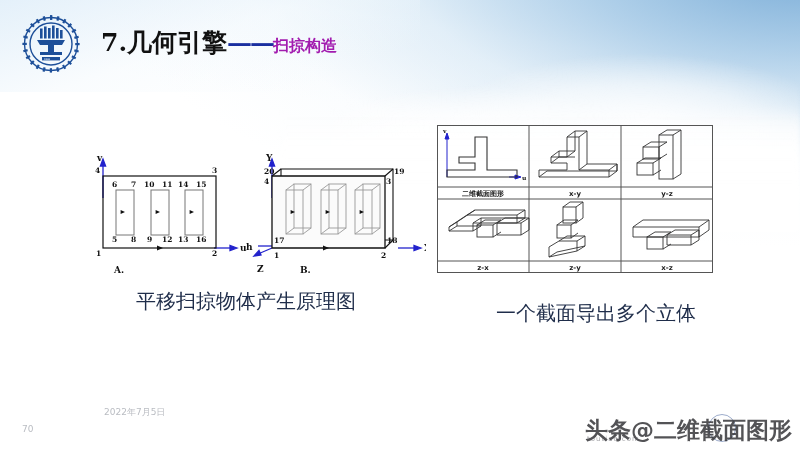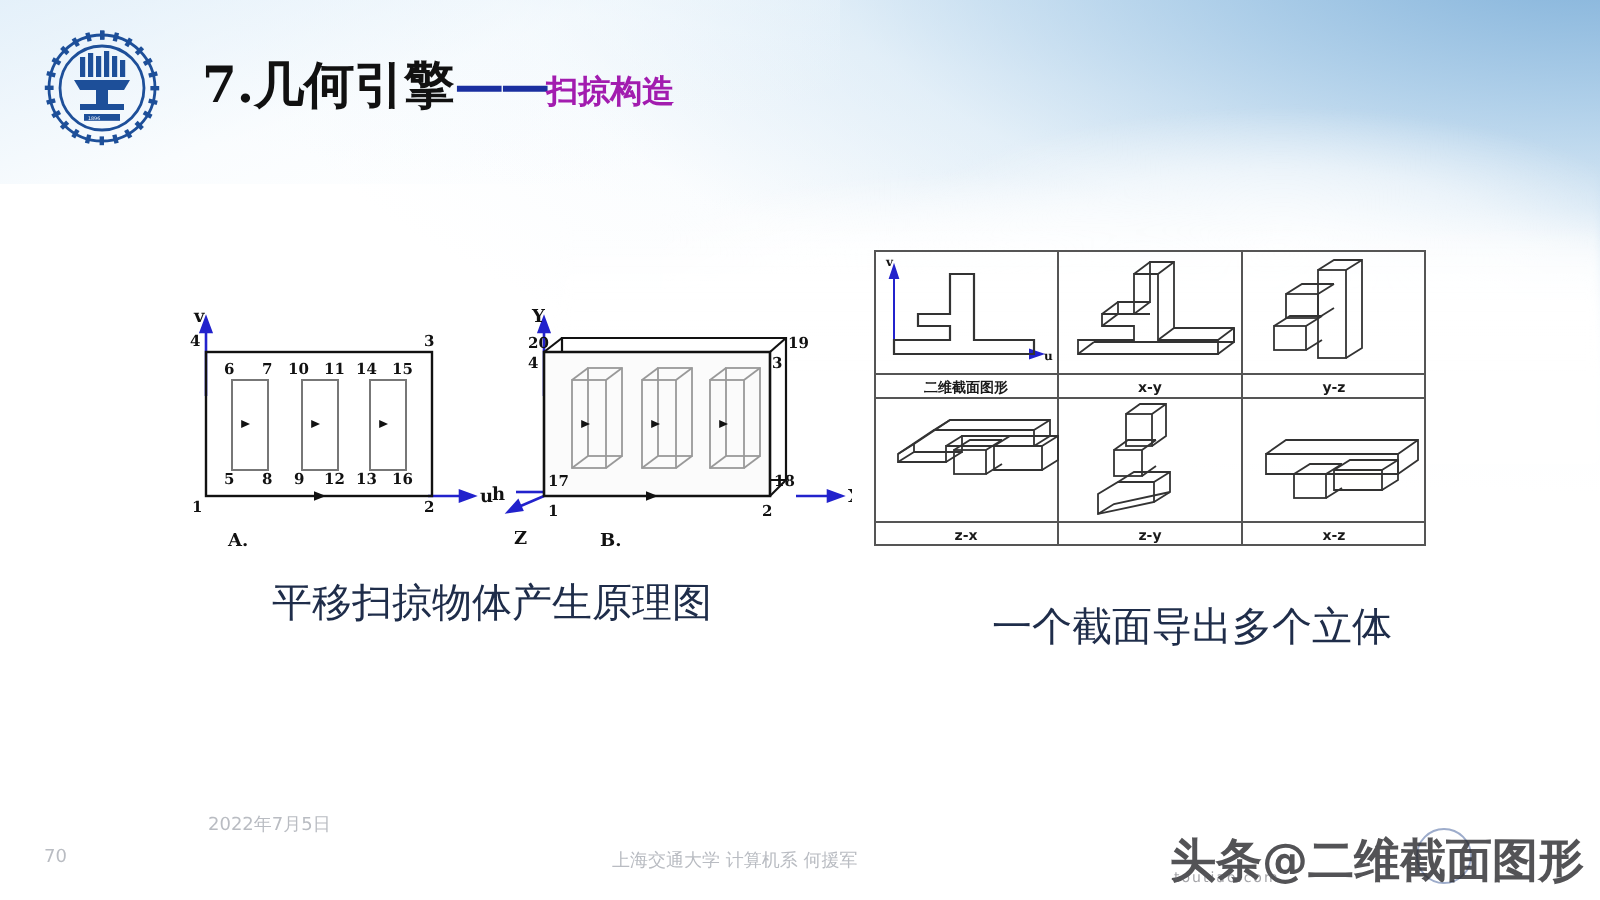--- a/index.html
+++ b/index.html
@@ -420,21 +420,20 @@
         <text x="230" y="145">x-z</text>
       </g>
     </svg>
   </div>
 
   <div class="cap cap-right">一个截面导出多个立体</div>
 
   <div class="footer">
     <div class="f-item f-page">70</div>
     <div class="f-item f-date">2022年7月5日</div>
-    <div class="f-item f-org">上海交通大学 计算机系   何援军</div>
   </div>
 
   <div class="wm-seal"></div>
   <div class="watermark">
     <span>头条@二维截面图形</span>
     <span class="wm-sub">toutiao.com</span>
   </div>
 
 </div>
 

